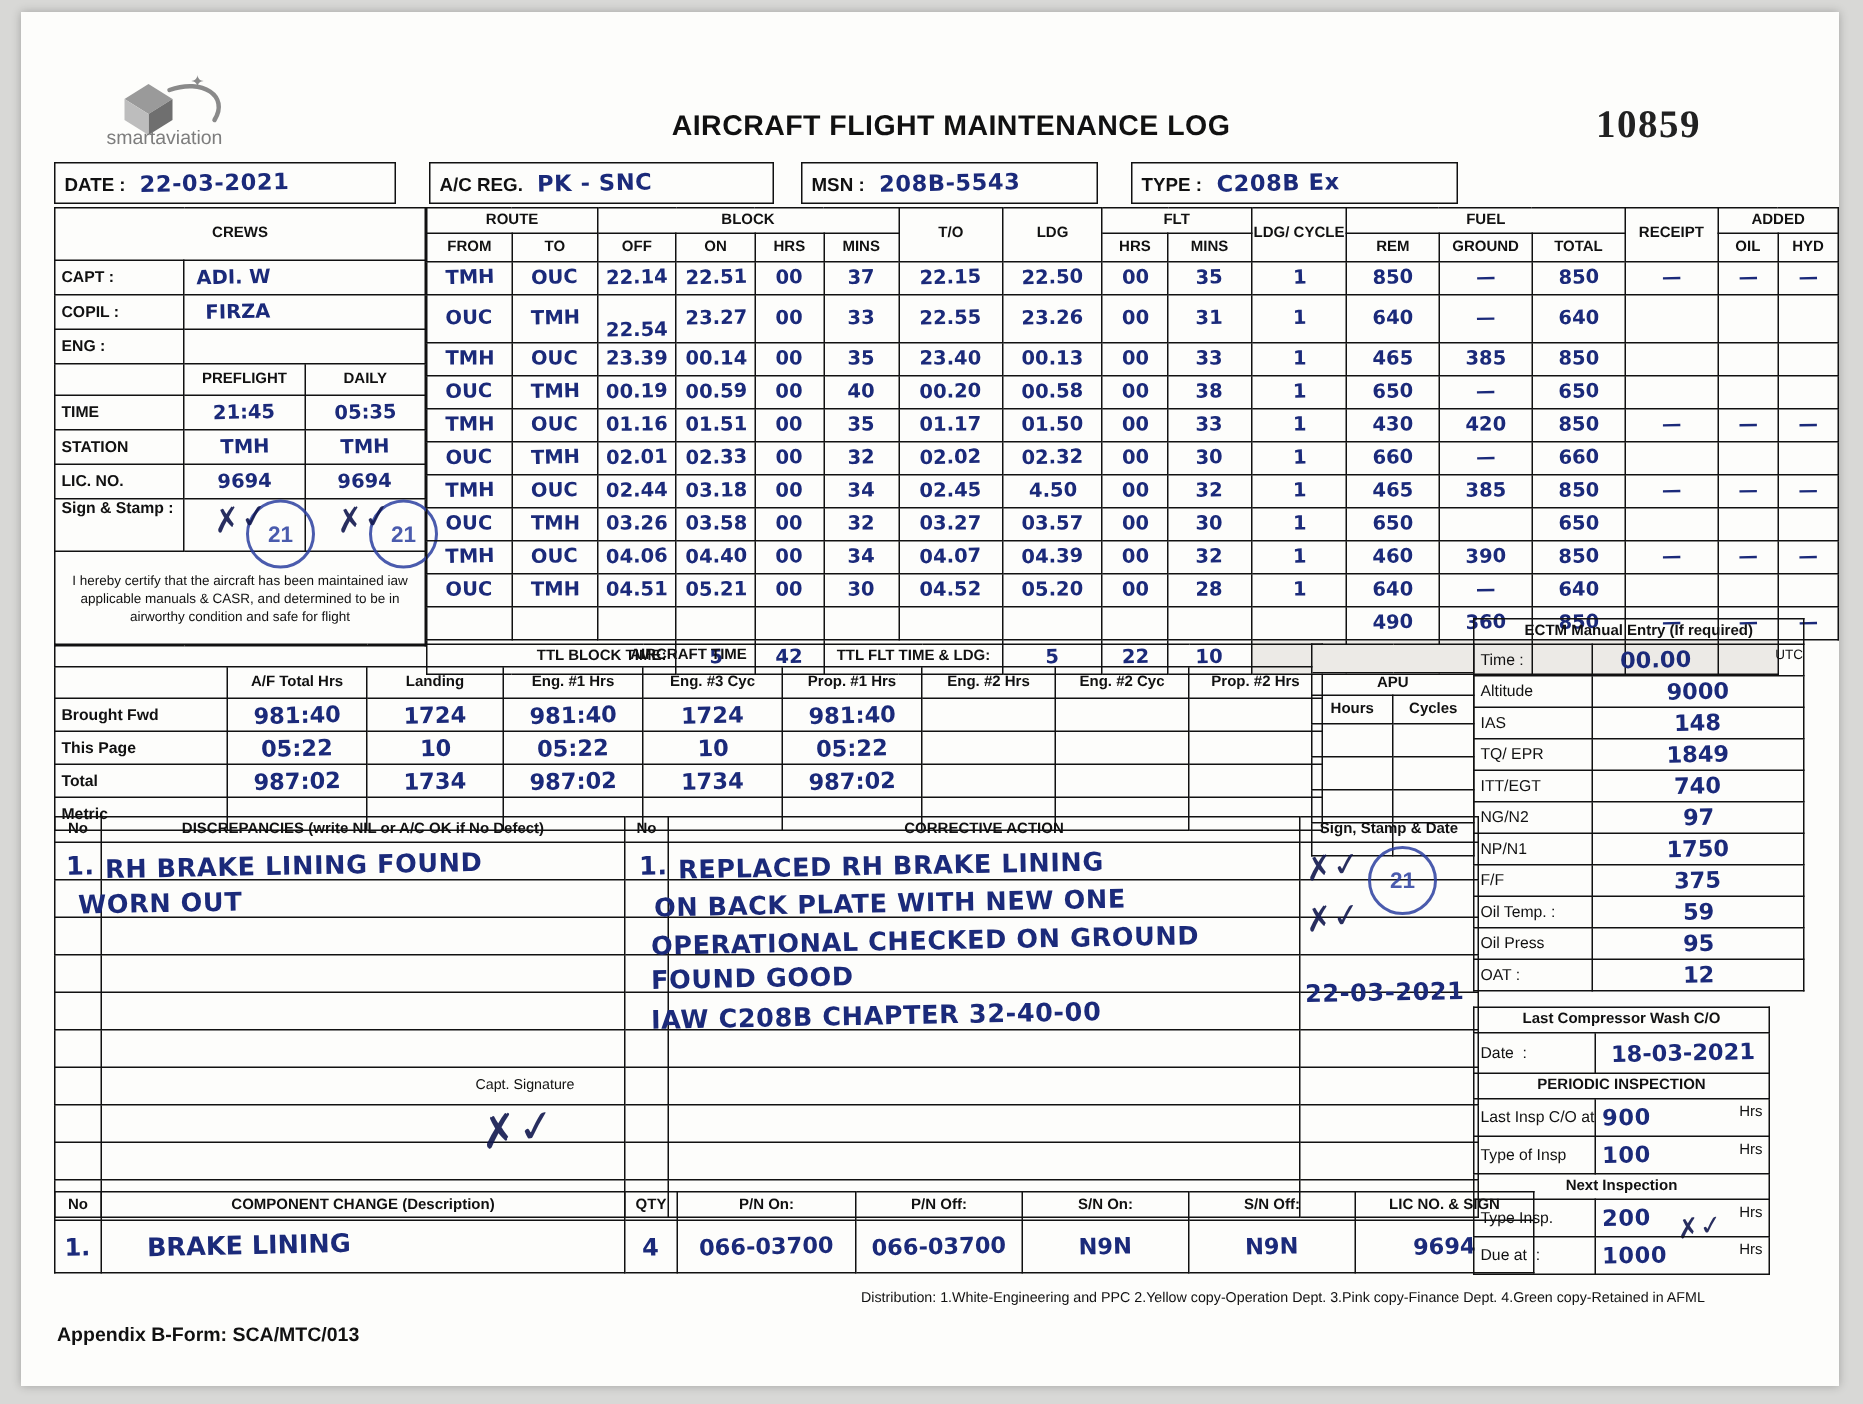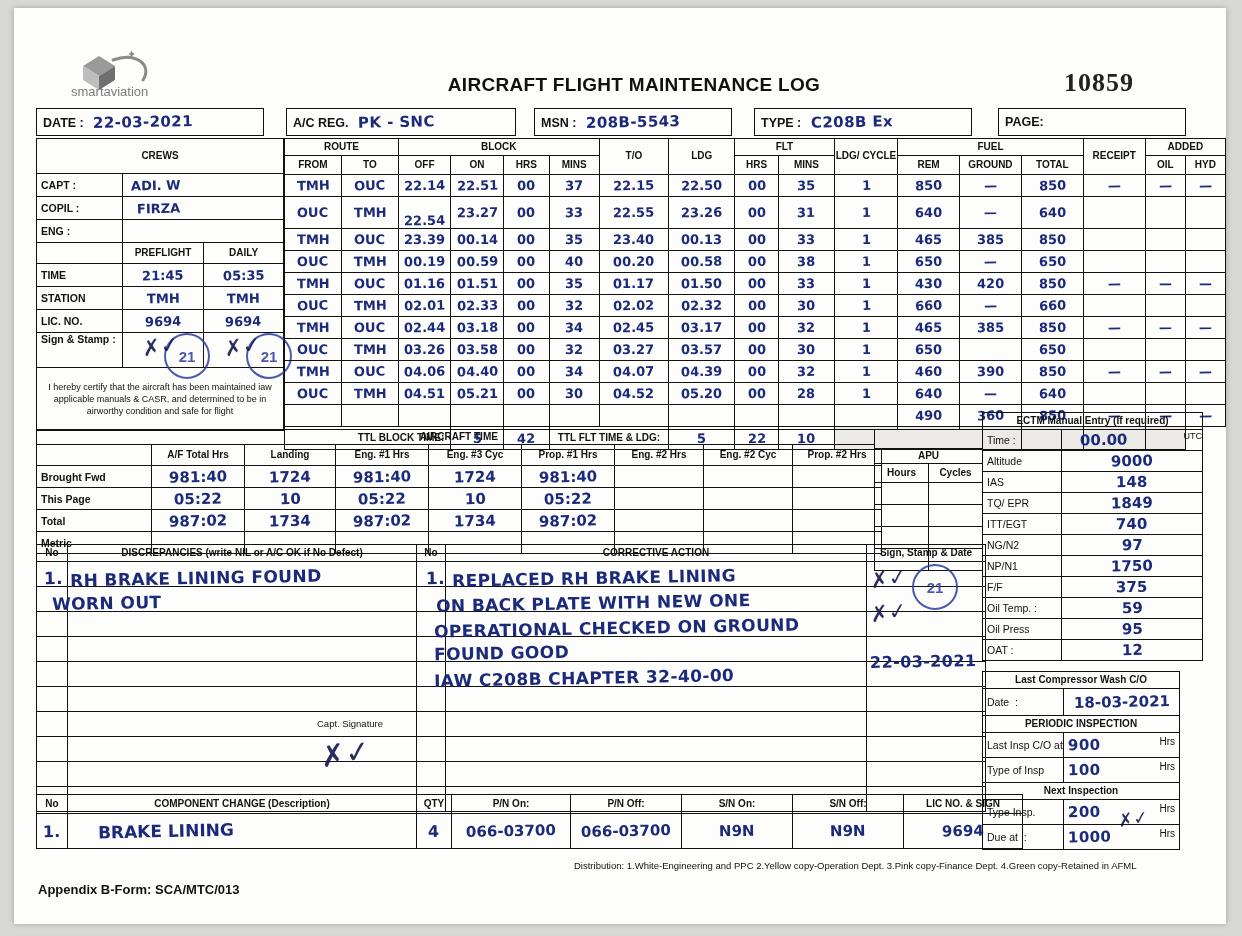--- a/index.html
+++ b/index.html
@@ -94,24 +94,20 @@
     <span class="hw" style="font-size:15px;margin-left:6px;">PK - SNC</span>
   </div>
   <div class="tbox" style="left:520px;top:100px;width:190px;">
     <span>MSN :</span>
     <span class="hw" style="font-size:15px;margin-left:6px;">208B-5543</span>
   </div>
   <div class="tbox" style="left:740px;top:100px;width:210px;">
     <span>TYPE :</span>
     <span class="hw" style="font-size:15px;margin-left:6px;">C208B Ex</span>
   </div>
-  <div class="tbox" style="left:984px;top:100px;width:180px;">
-    <span>PAGE:</span>
-    <span class="hw" style="font-size:15px;margin-left:6px;"></span>
-  </div>
 
   <table id="crewTable" style="left:22px;top:130px;width:248px;">
     <tbody>
         <tr>
       <td colspan="3" style="height:34px;" class="hcell">CREWS</td>
     </tr>
     <tr>
           <td class="lbl" style="height:22px;width:84px;">CAPT  :</td>
         <td colspan="2" class="hw-cell" style="text-align:left;padding-left:8px;"><span>ADI. W</span></td>
         </tr>
@@ -304,21 +300,21 @@
           <td class="hw-cell" style="height: 21px;"><span style="transform: rotate(-1.6deg);"></span></td>
         </tr>
         <tr>
           <td class="hw-cell" style="height: 21px;"><span style="transform: rotate(-0.9deg);">TMH</span></td>
           <td class="hw-cell" style="height: 21px;"><span style="transform: rotate(-0.9deg);">OUC</span></td>
           <td class="hw-cell" style="height: 21px;"><span style="transform: rotate(-0.9deg);">02.44</span></td>
           <td class="hw-cell" style="height: 21px;"><span style="transform: rotate(-0.9deg);">03.18</span></td>
           <td class="hw-cell" style="height: 21px;"><span style="transform: rotate(-0.9deg);">00</span></td>
           <td class="hw-cell" style="height: 21px;"><span style="transform: rotate(-0.9deg);">34</span></td>
           <td class="hw-cell" style="height: 21px;"><span style="transform: rotate(-0.9deg);">02.45</span></td>
-          <td class="hw-cell" style="height: 21px;"><span style="transform: rotate(-0.9deg);">03.17</span></td>
+          <td class="hw-cell" style="height: 21px;"><span style="transform: rotate(-0.9deg);">4.50</span></td>
           <td class="hw-cell" style="height: 21px;"><span style="transform: rotate(-0.9deg);">00</span></td>
           <td class="hw-cell" style="height: 21px;"><span style="transform: rotate(-0.9deg);">32</span></td>
           <td class="hw-cell" style="height: 21px;"><span style="transform: rotate(-0.9deg);">1</span></td>
           <td class="hw-cell" style="height: 21px;"><span style="transform: rotate(-0.9deg);">465</span></td>
           <td class="hw-cell" style="height: 21px;"><span style="transform: rotate(-0.9deg);">385</span></td>
           <td class="hw-cell" style="height: 21px;"><span style="transform: rotate(-0.9deg);">850</span></td>
           <td class="hw-cell" style="height: 21px;"><span>—</span></td>
           <td class="hw-cell" style="height: 21px;"><span style="transform: rotate(-0.9deg);">—</span></td>
           <td class="hw-cell" style="height: 21px;"><span style="transform: rotate(-0.9deg);">—</span></td>
         </tr>

